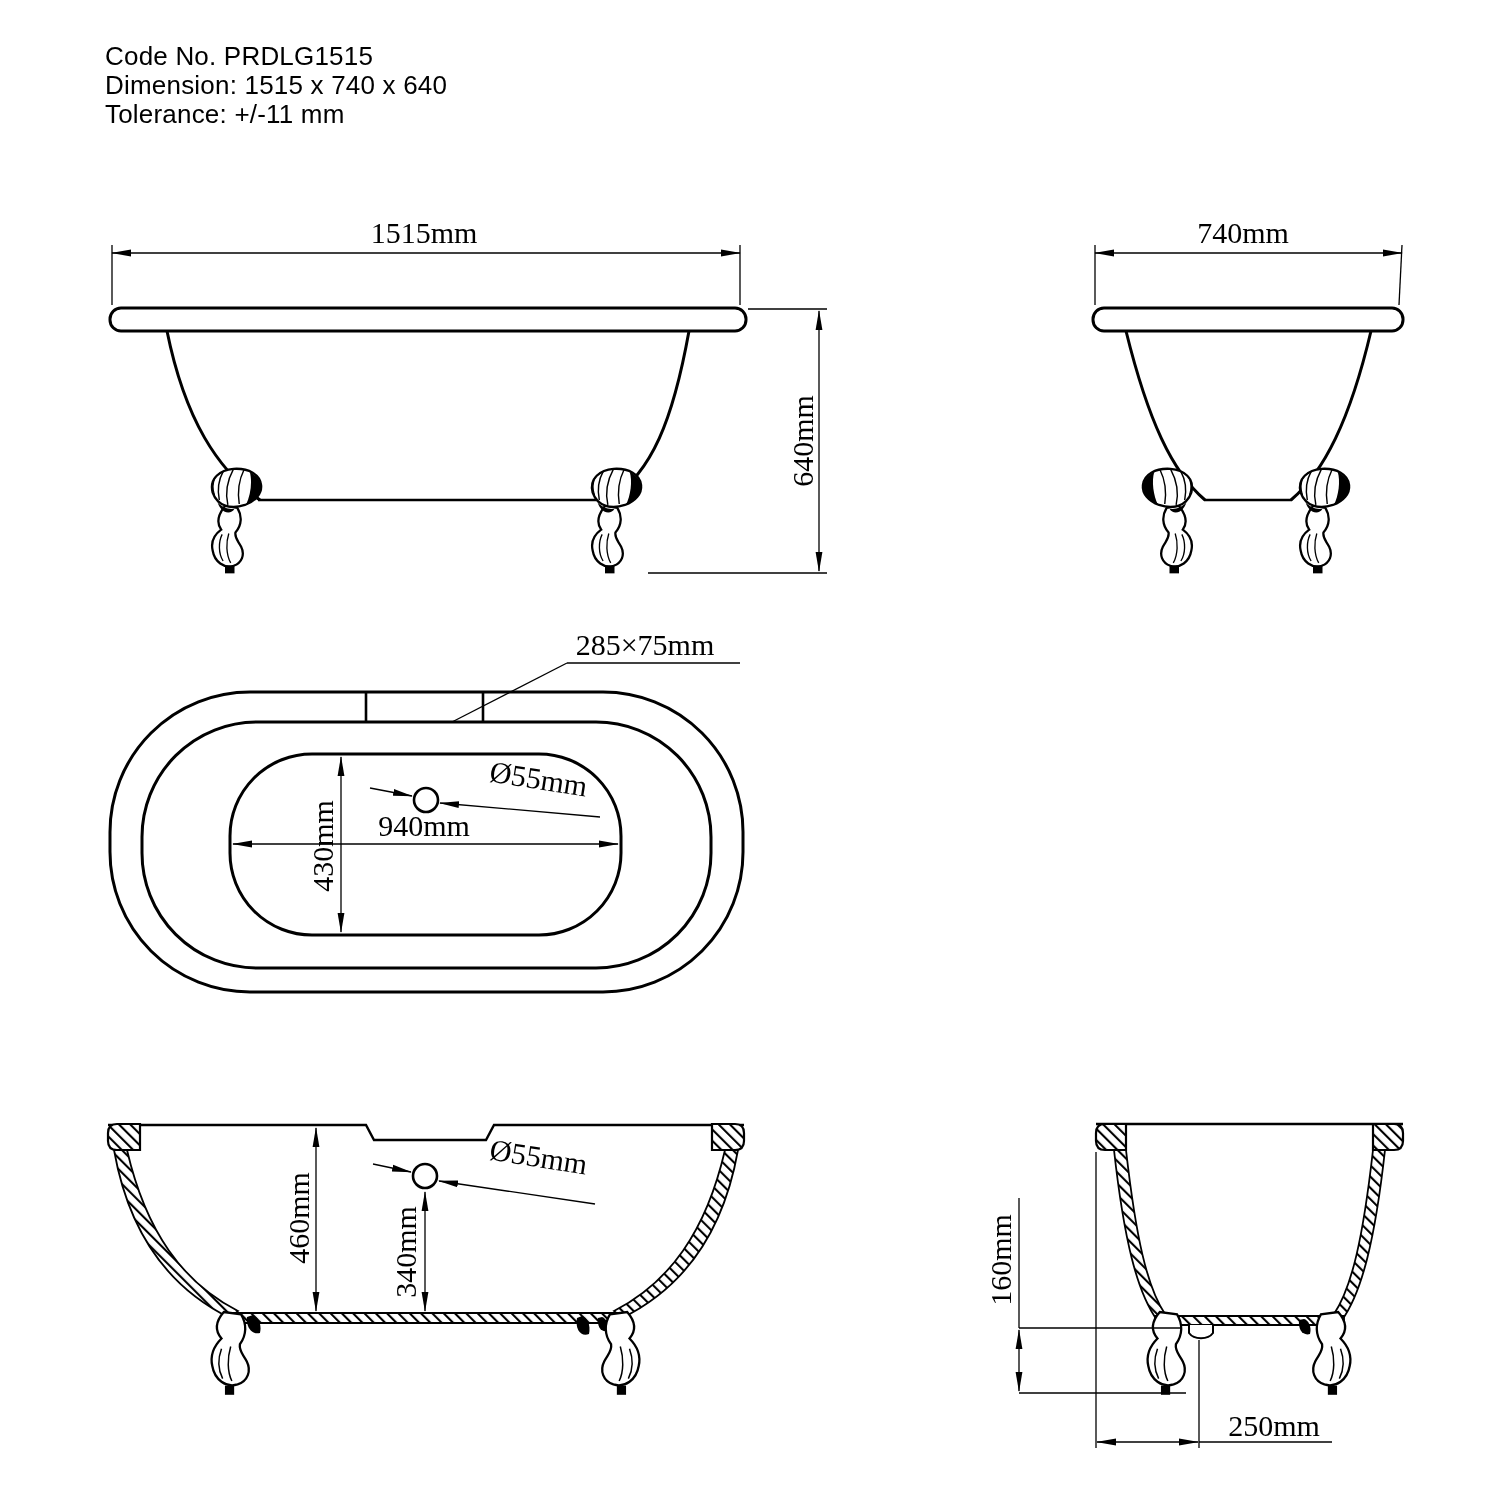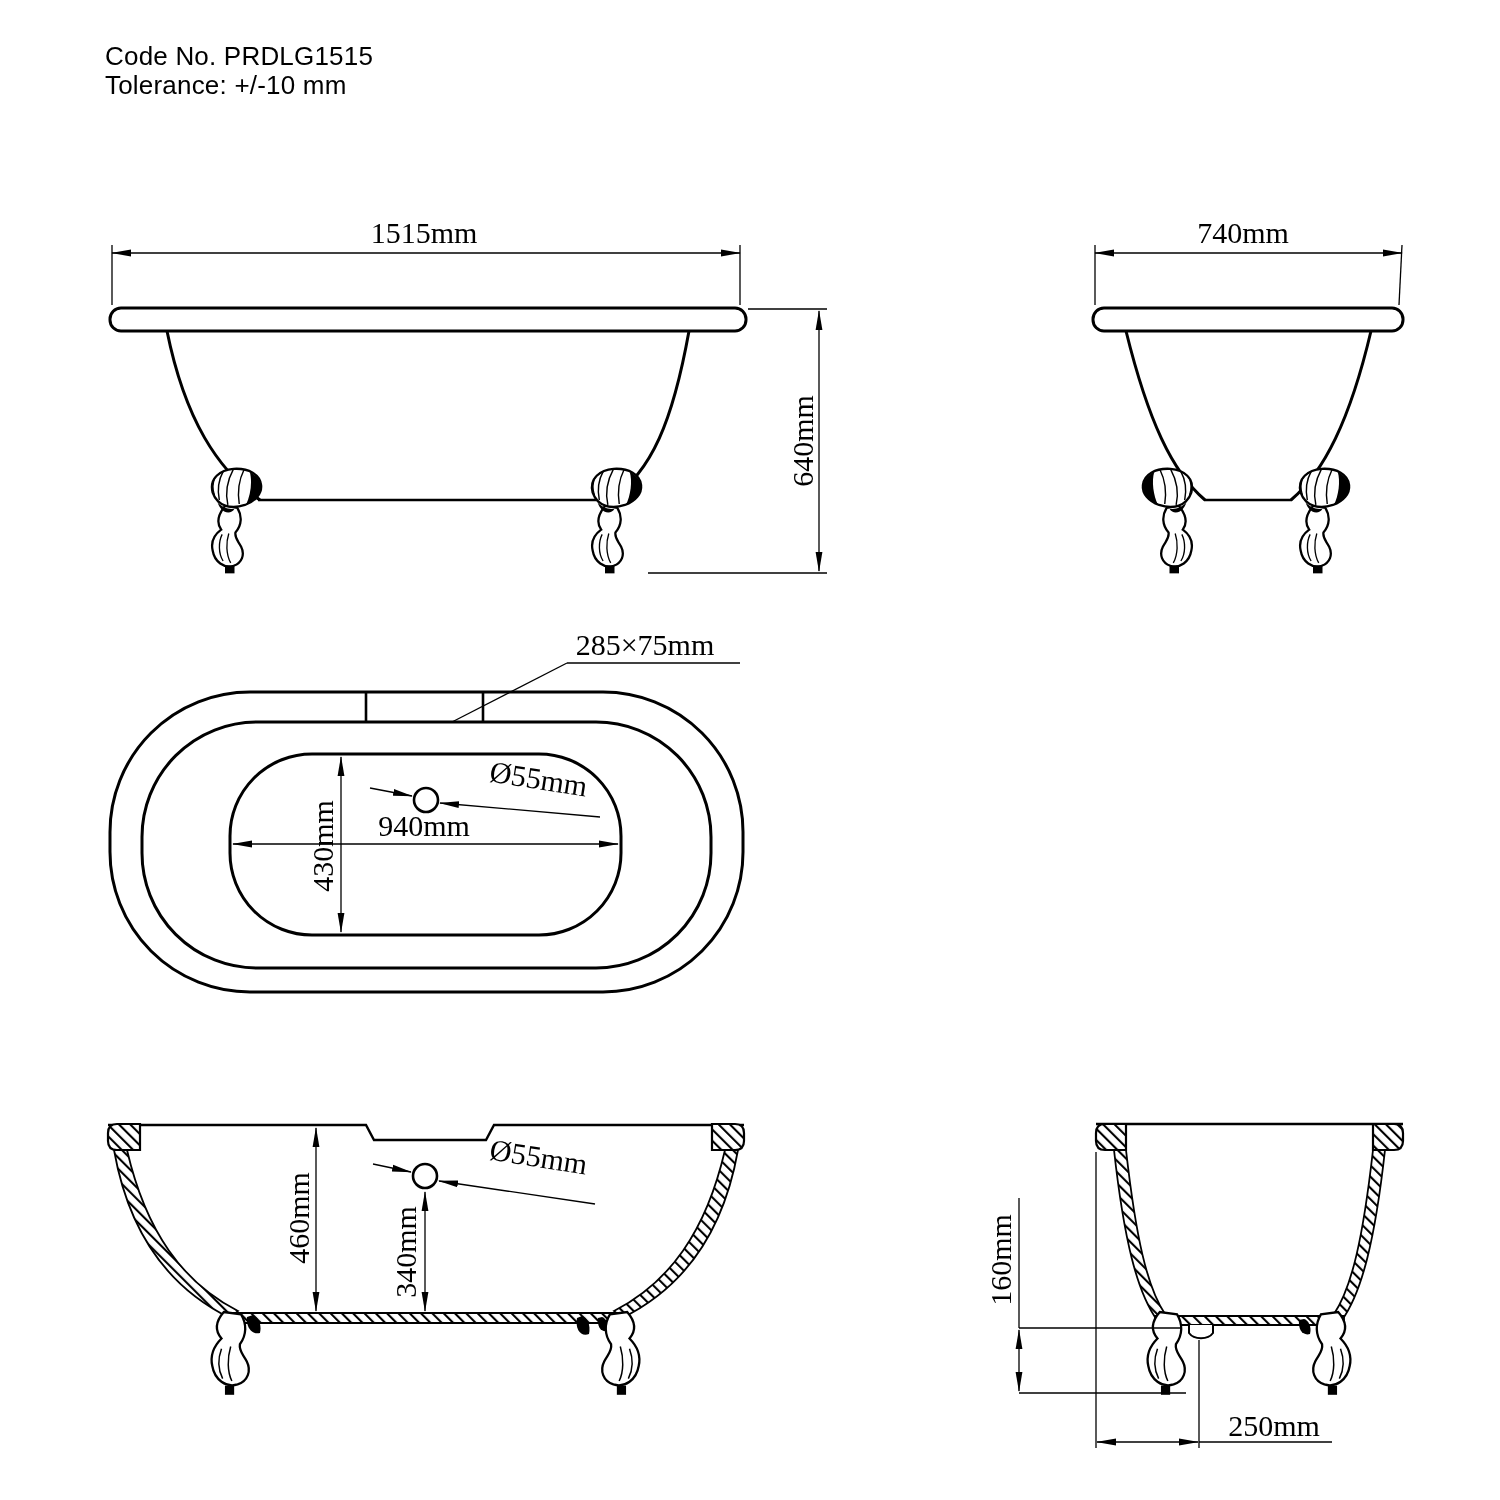--- a/index.html
+++ b/index.html
@@ -10,21 +10,22 @@
   svg{position:absolute;left:0;top:0;}
   svg text{fill:#000;font-family:"Liberation Serif",serif;font-size:30px;}
 </style>
 </head>
 <body>
 
 <div class="canvas">
 
   <div class="hdr">
     <div>Code No. PRDLG1515</div>
-    <div>Tolerance: +/-10 mm</div>
+    <div>Dimension: 1515 x 740 x 640</div>
+    <div>Tolerance: +/-11 mm</div>
   </div>
 
   <svg width="1500" height="1500" viewBox="0 0 1500 1500">
     <defs>
       <marker id="arr" viewBox="0 0 20 10" refX="19" refY="5" markerWidth="20" markerHeight="10" markerUnits="userSpaceOnUse" orient="auto-start-reverse">
         <path d="M0,1.6 L20,5 L0,8.4 Z" fill="#000"></path>
       </marker>
       <pattern id="hatch" width="8" height="8" patternUnits="userSpaceOnUse" patternTransform="rotate(-45)">
         <rect width="8" height="8" fill="#fff"></rect>
         <line x1="1" y1="0" x2="1" y2="8" stroke="#000" stroke-width="2.2"></line>

